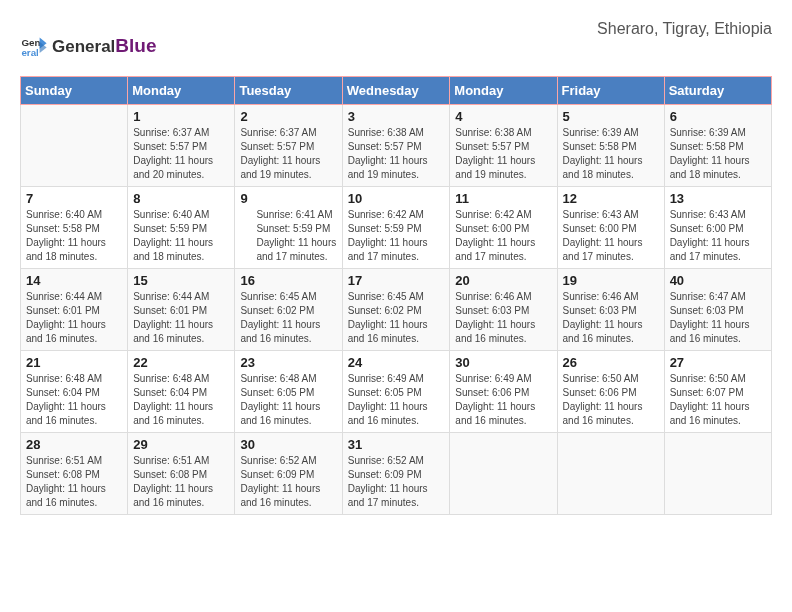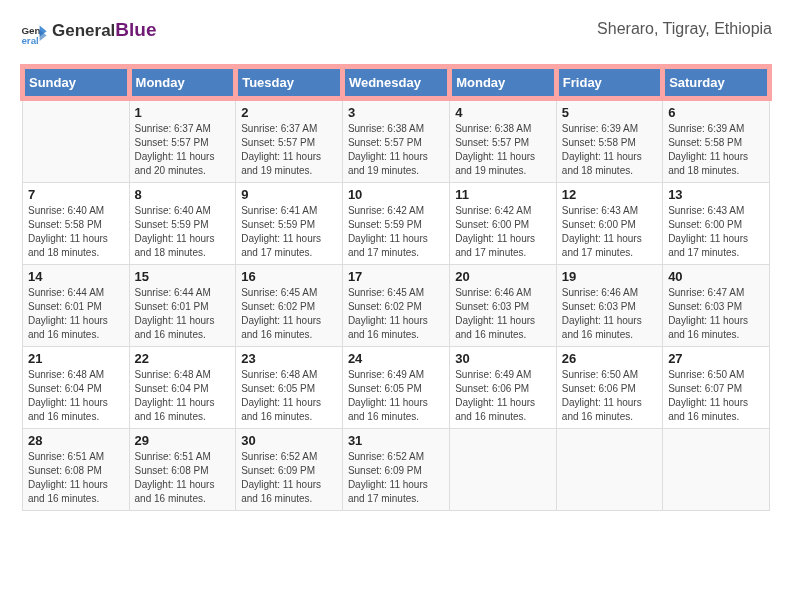--- a/index.html
+++ b/index.html
@@ -11,21 +11,23 @@
       padding: 20px;
     }
     .header {
       display: flex;
       justify-content: space-between;
       align-items: flex-start;
       margin-bottom: 16px;
     }
     .logo {
       display: flex;
+      align-items: center;
       gap: 4px;
+      margin-top: 12px;
     }
     .logo-icon {
       width: 28px;
       height: 28px;
     }
     .title-area {
       text-align: right;
     }
     .month-title {
       font-size: 36px;
@@ -41,21 +43,21 @@
       border-collapse: collapse;
       border: 1px solid #ccc;
     }
     thead tr th {
       background-color: #4a7fc1;
       color: #fff;
       font-size: 13px;
       font-weight: bold;
       padding: 6px 4px;
       text-align: left;
-      border: 5px solid #fca5a5;
+      border: 1px solid #fca5a5;
     }
     tbody tr td {
       vertical-align: top;
       border: 1px solid #ddd;
       padding: 4px 5px;
       font-size: 10.5px;
       color: #333;
       height: 80px;
       width: 108px;
     }
@@ -170,21 +172,21 @@
         </td>
         <td>
           <div class="day-number">8</div>
           <div class="cell-content" style="white-space: pre-line;">Sunrise: 6:40 AM
 Sunset: 5:59 PM
 Daylight: 11 hours
 and 18 minutes.</div>
         </td>
         <td>
           <div class="day-number">9</div>
-          <div class="cell-content" style="white-space: pre-line;">Sunrise: 6:41 AM
+          <div class="cell-content" style="white-space: pre-line; margin-left: 16px;">Sunrise: 6:41 AM
 Sunset: 5:59 PM
 Daylight: 11 hours
 and 17 minutes.</div>
         </td>
         <td>
           <div class="day-number">10</div>
           <div class="cell-content" style="white-space: pre-line;">Sunrise: 6:42 AM
 Sunset: 5:59 PM
 Daylight: 11 hours
 and 17 minutes.</div>

